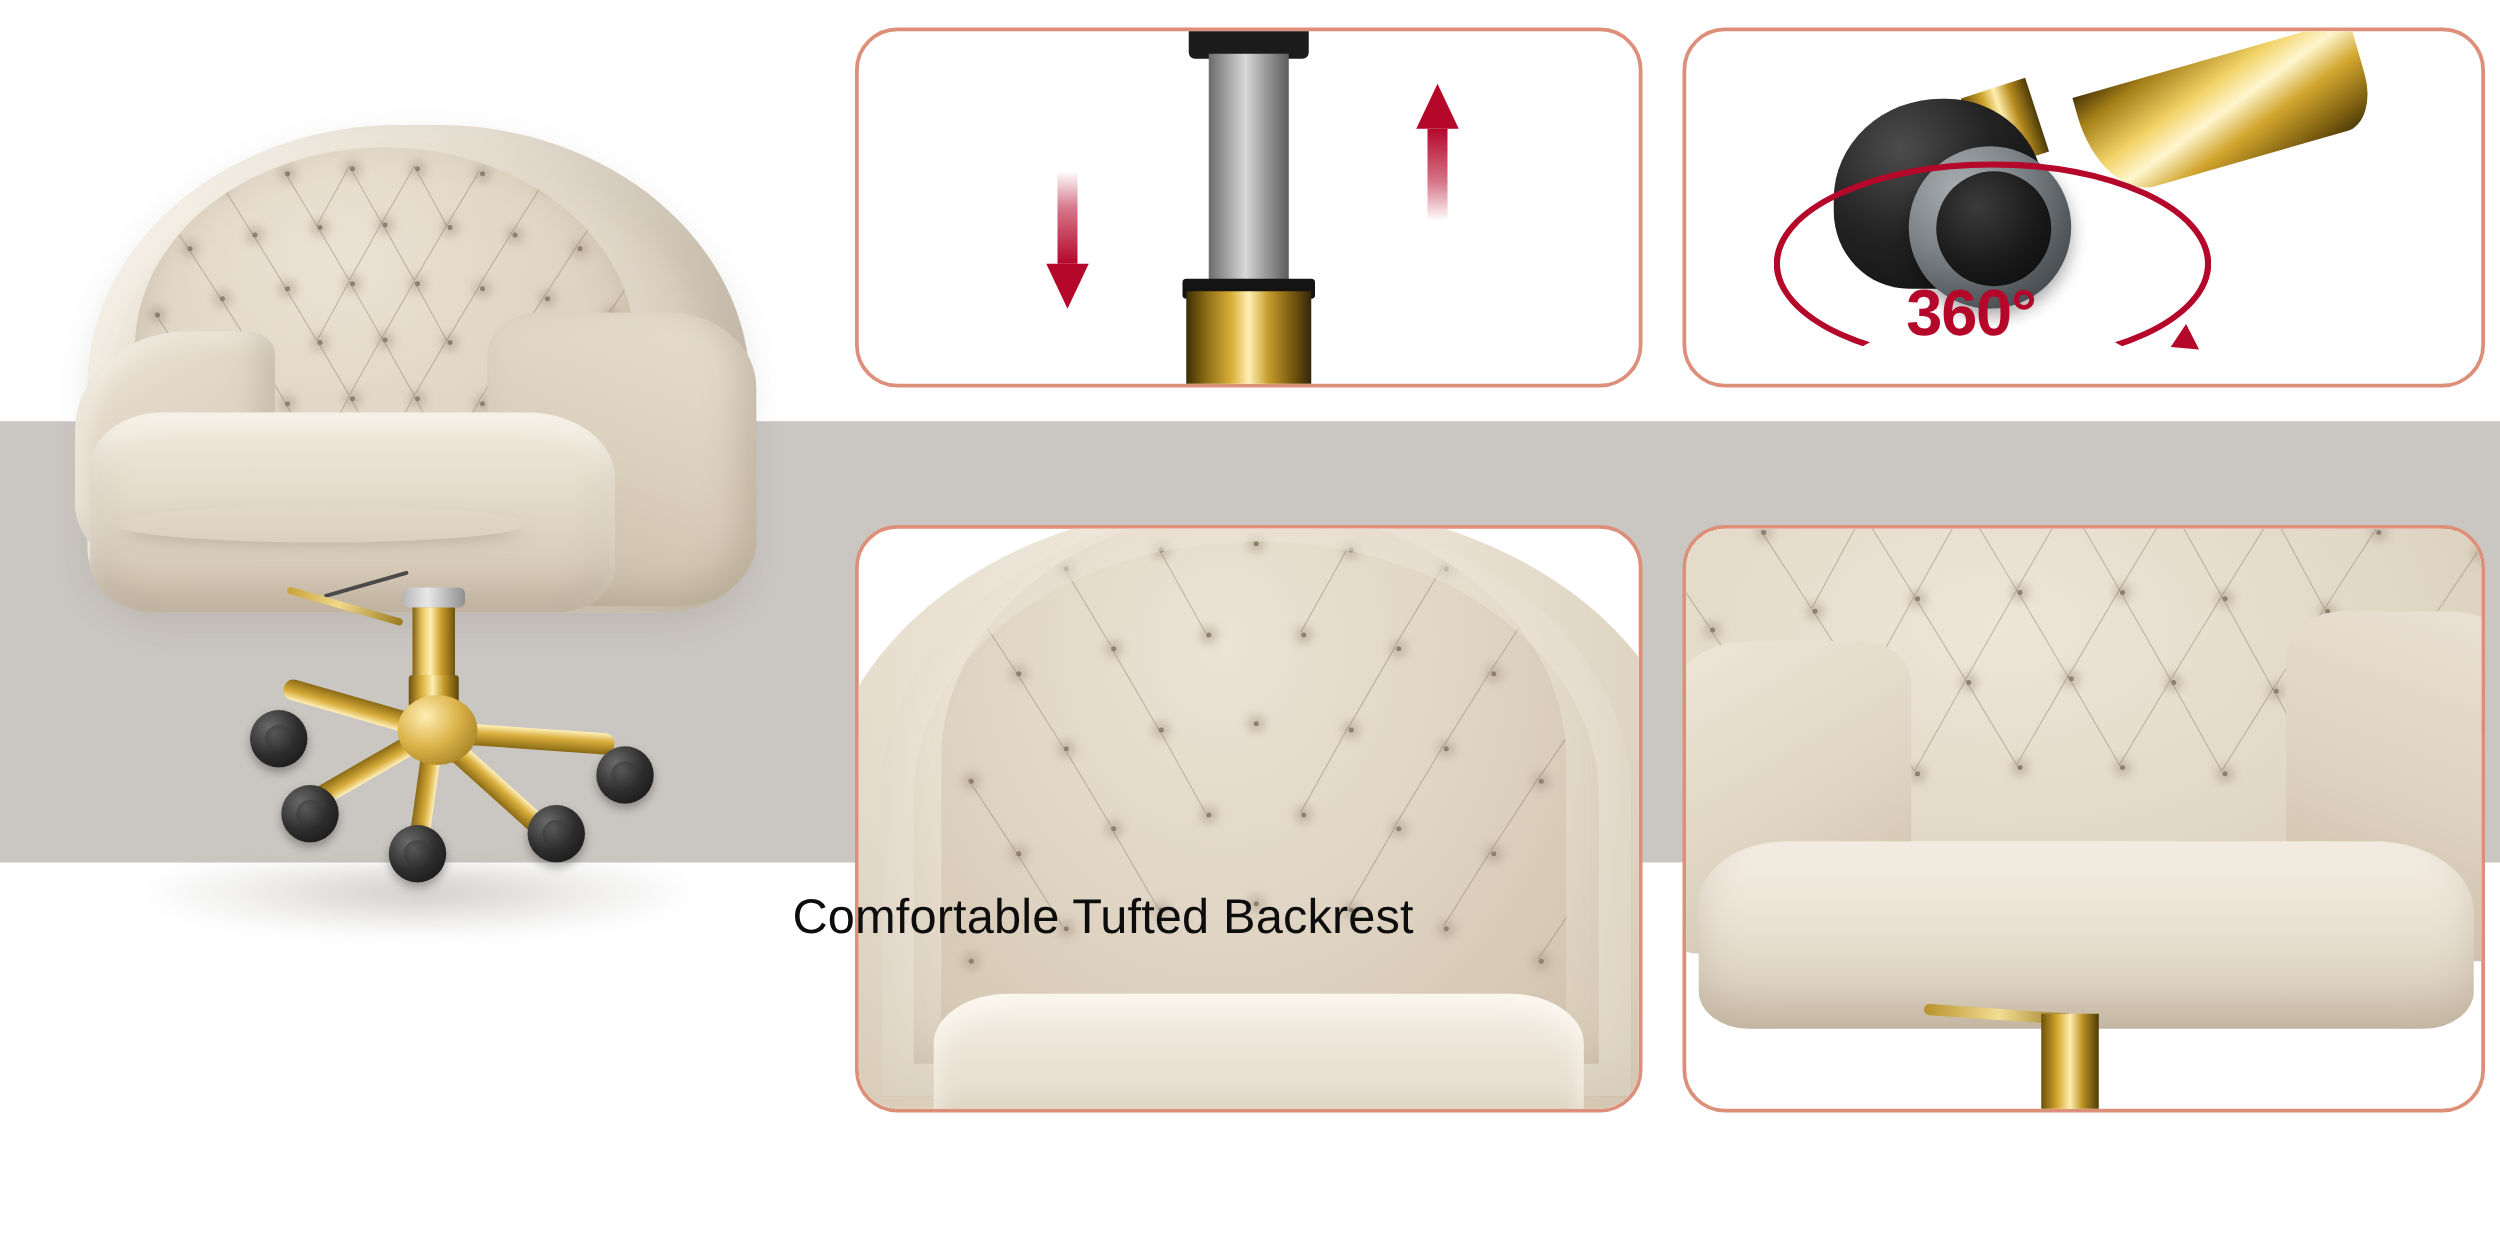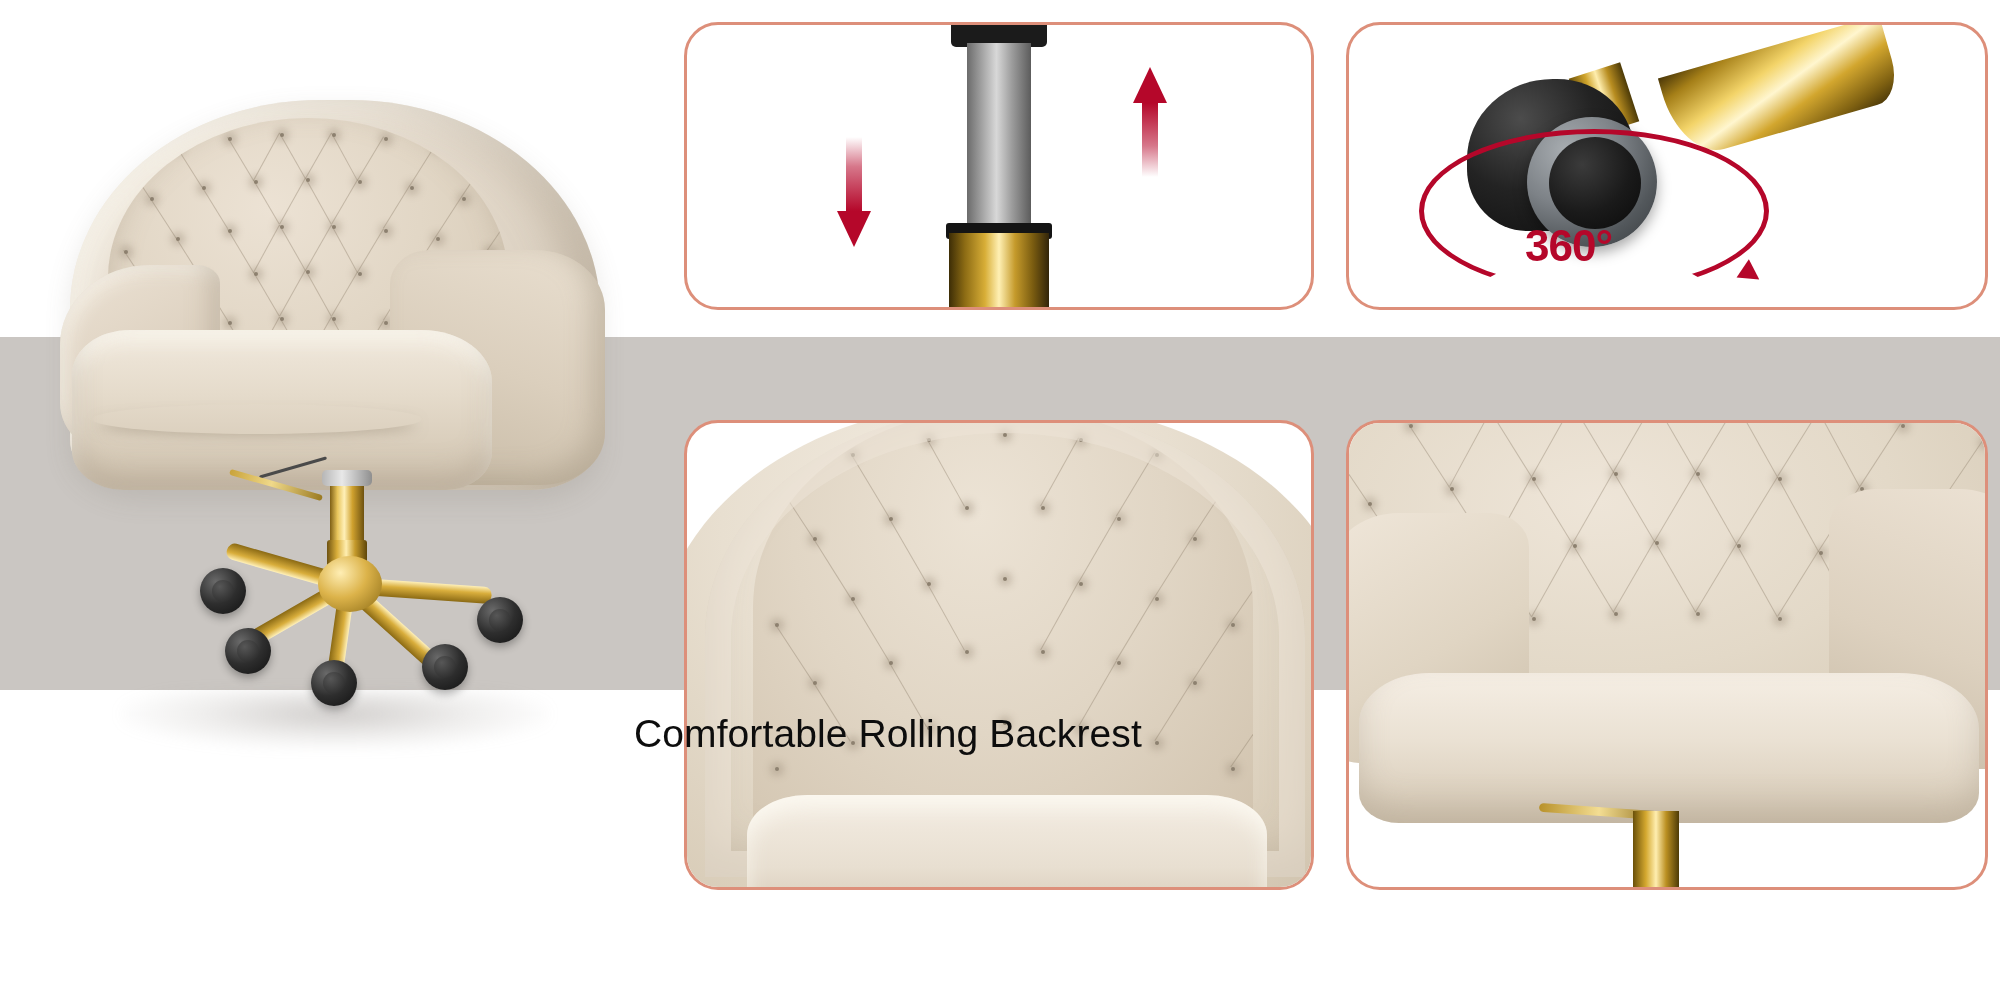--- a/index.html
+++ b/index.html
@@ -231,21 +231,21 @@
   .ellipse-arrowhead{
     position:absolute; left:392px; top:238px;
     width:0;height:0;
     border-left:20px solid #b5072a;
     border-top:11px solid transparent;
     border-bottom:11px solid transparent;
     transform:rotate(34deg);
   }
   .txt360{
     position:absolute; left:176px; top:196px;
-    font-size:44px; font-weight:bold; color:#b5072a; letter-spacing:-1px;
+    font-size:52px; font-weight:bold; color:#b5072a; letter-spacing:-1px;
   }
 
   
   .back-shell{
     position:absolute; left:-30px; top:-20px; width:700px; height:520px;
     background:radial-gradient(ellipse at 42% 22%, #f3ece1 0%, #e8dfd0 40%, #d9cdb9 78%, #cabda7 100%);
     border-radius:330px 330px 0 0 / 250px 250px 0 0;
   }
   .back-rim{
     position:absolute; left:18px; top:-16px; width:600px; height:470px;
@@ -617,15 +617,15 @@
           </div>
       </div>
       <div class="s4-arm-l"></div>
       <div class="s4-arm-r"></div>
       <div class="s4-seat"></div>
       <div class="s4-lever"></div>
       <div class="s4-lift"></div>
     </div>
   </div>
 
-  <div class="caption cap3">Comfortable Rolling Backrest</div>
+  <div class="caption cap3">Comfortable Tufted Backrest</div>
 
 </div>
 
 </body></html>

